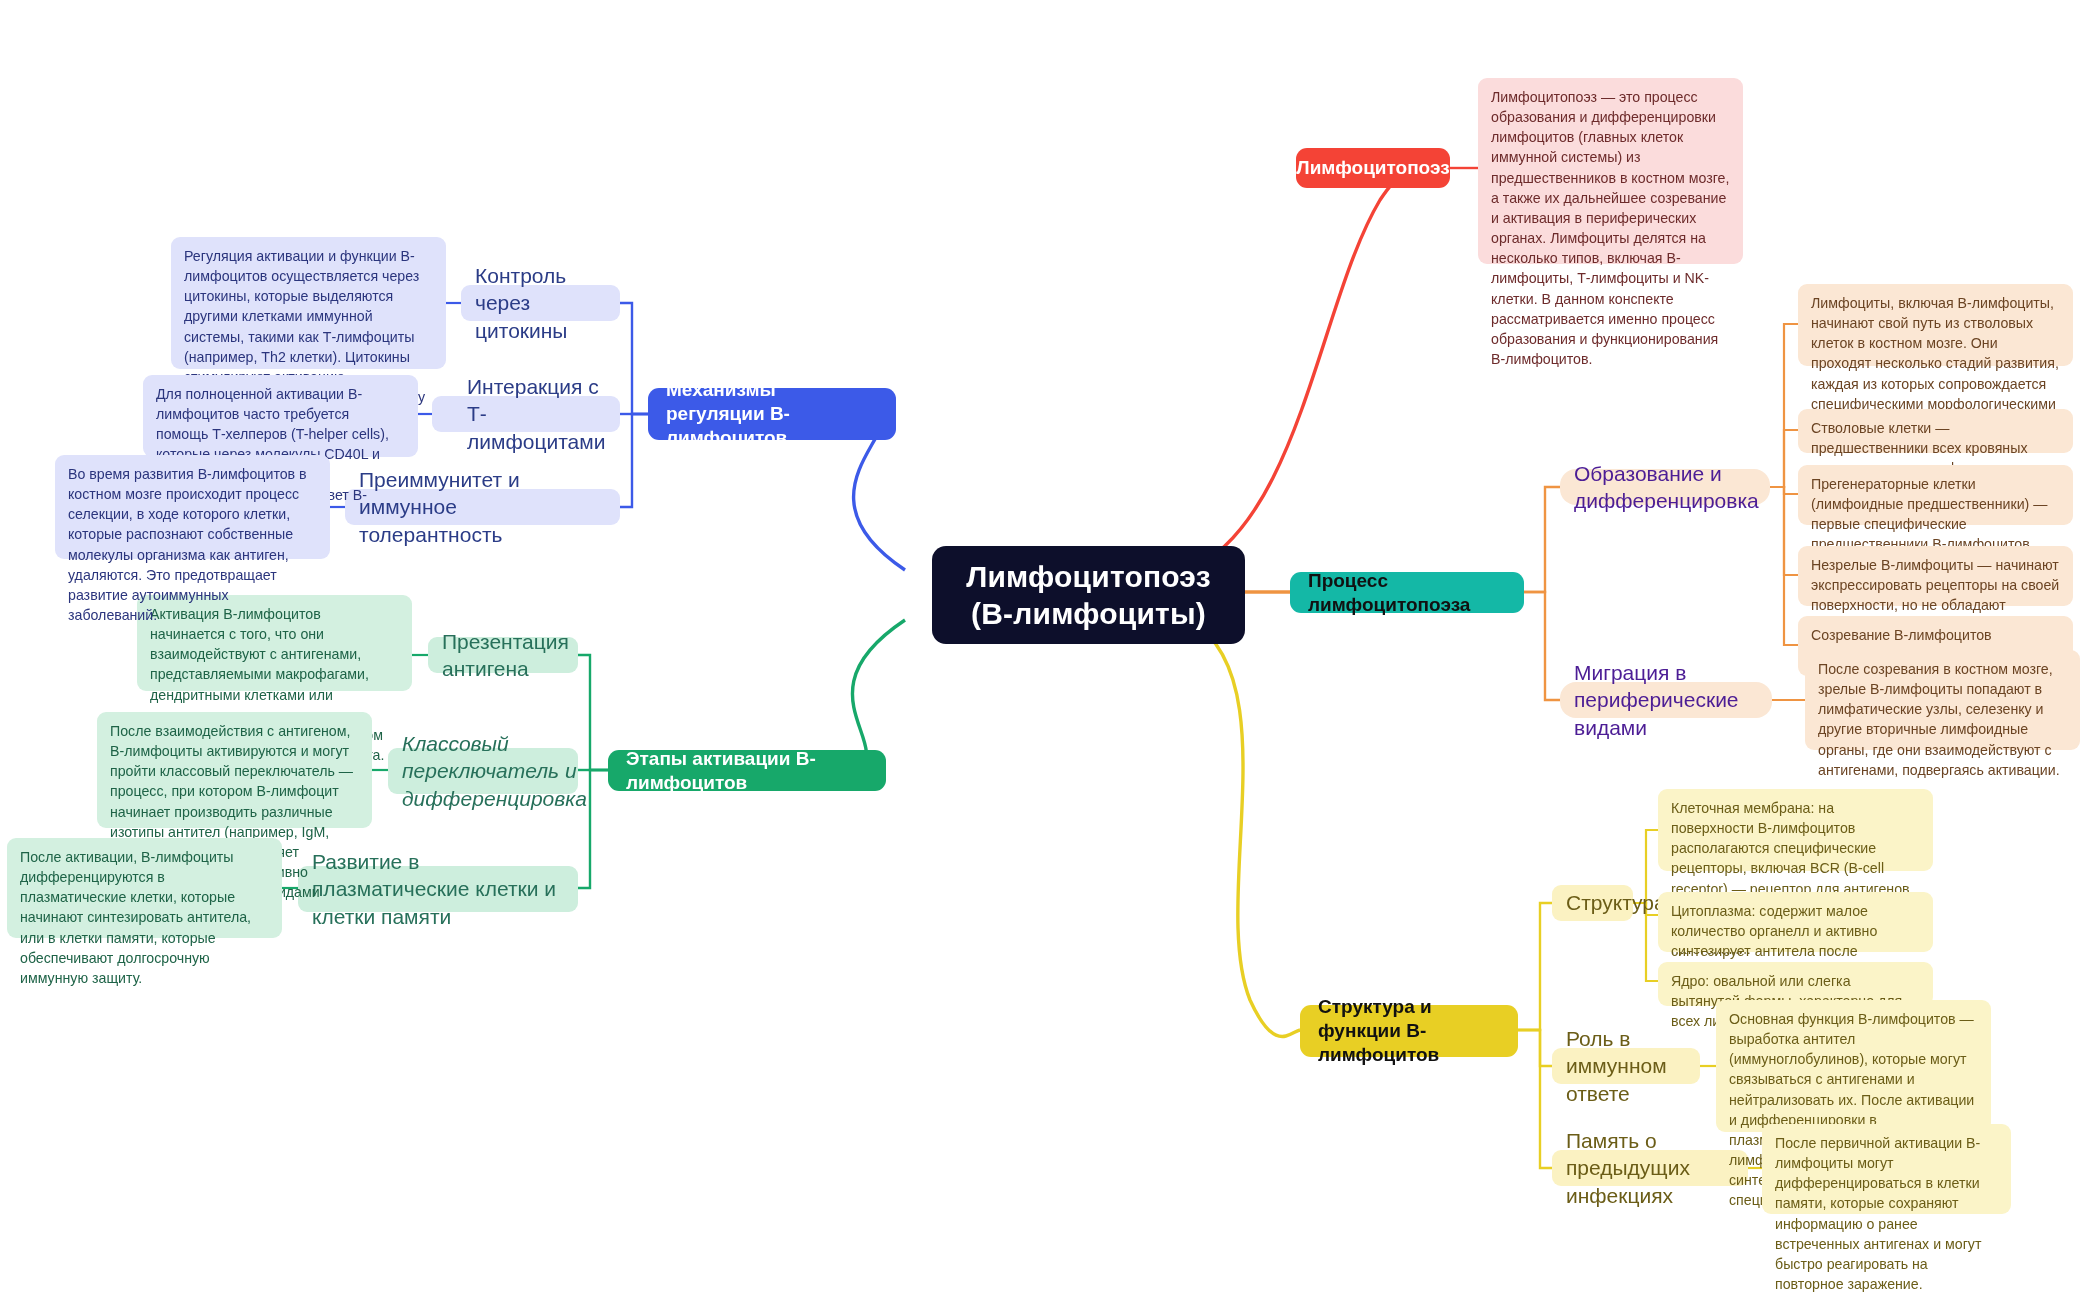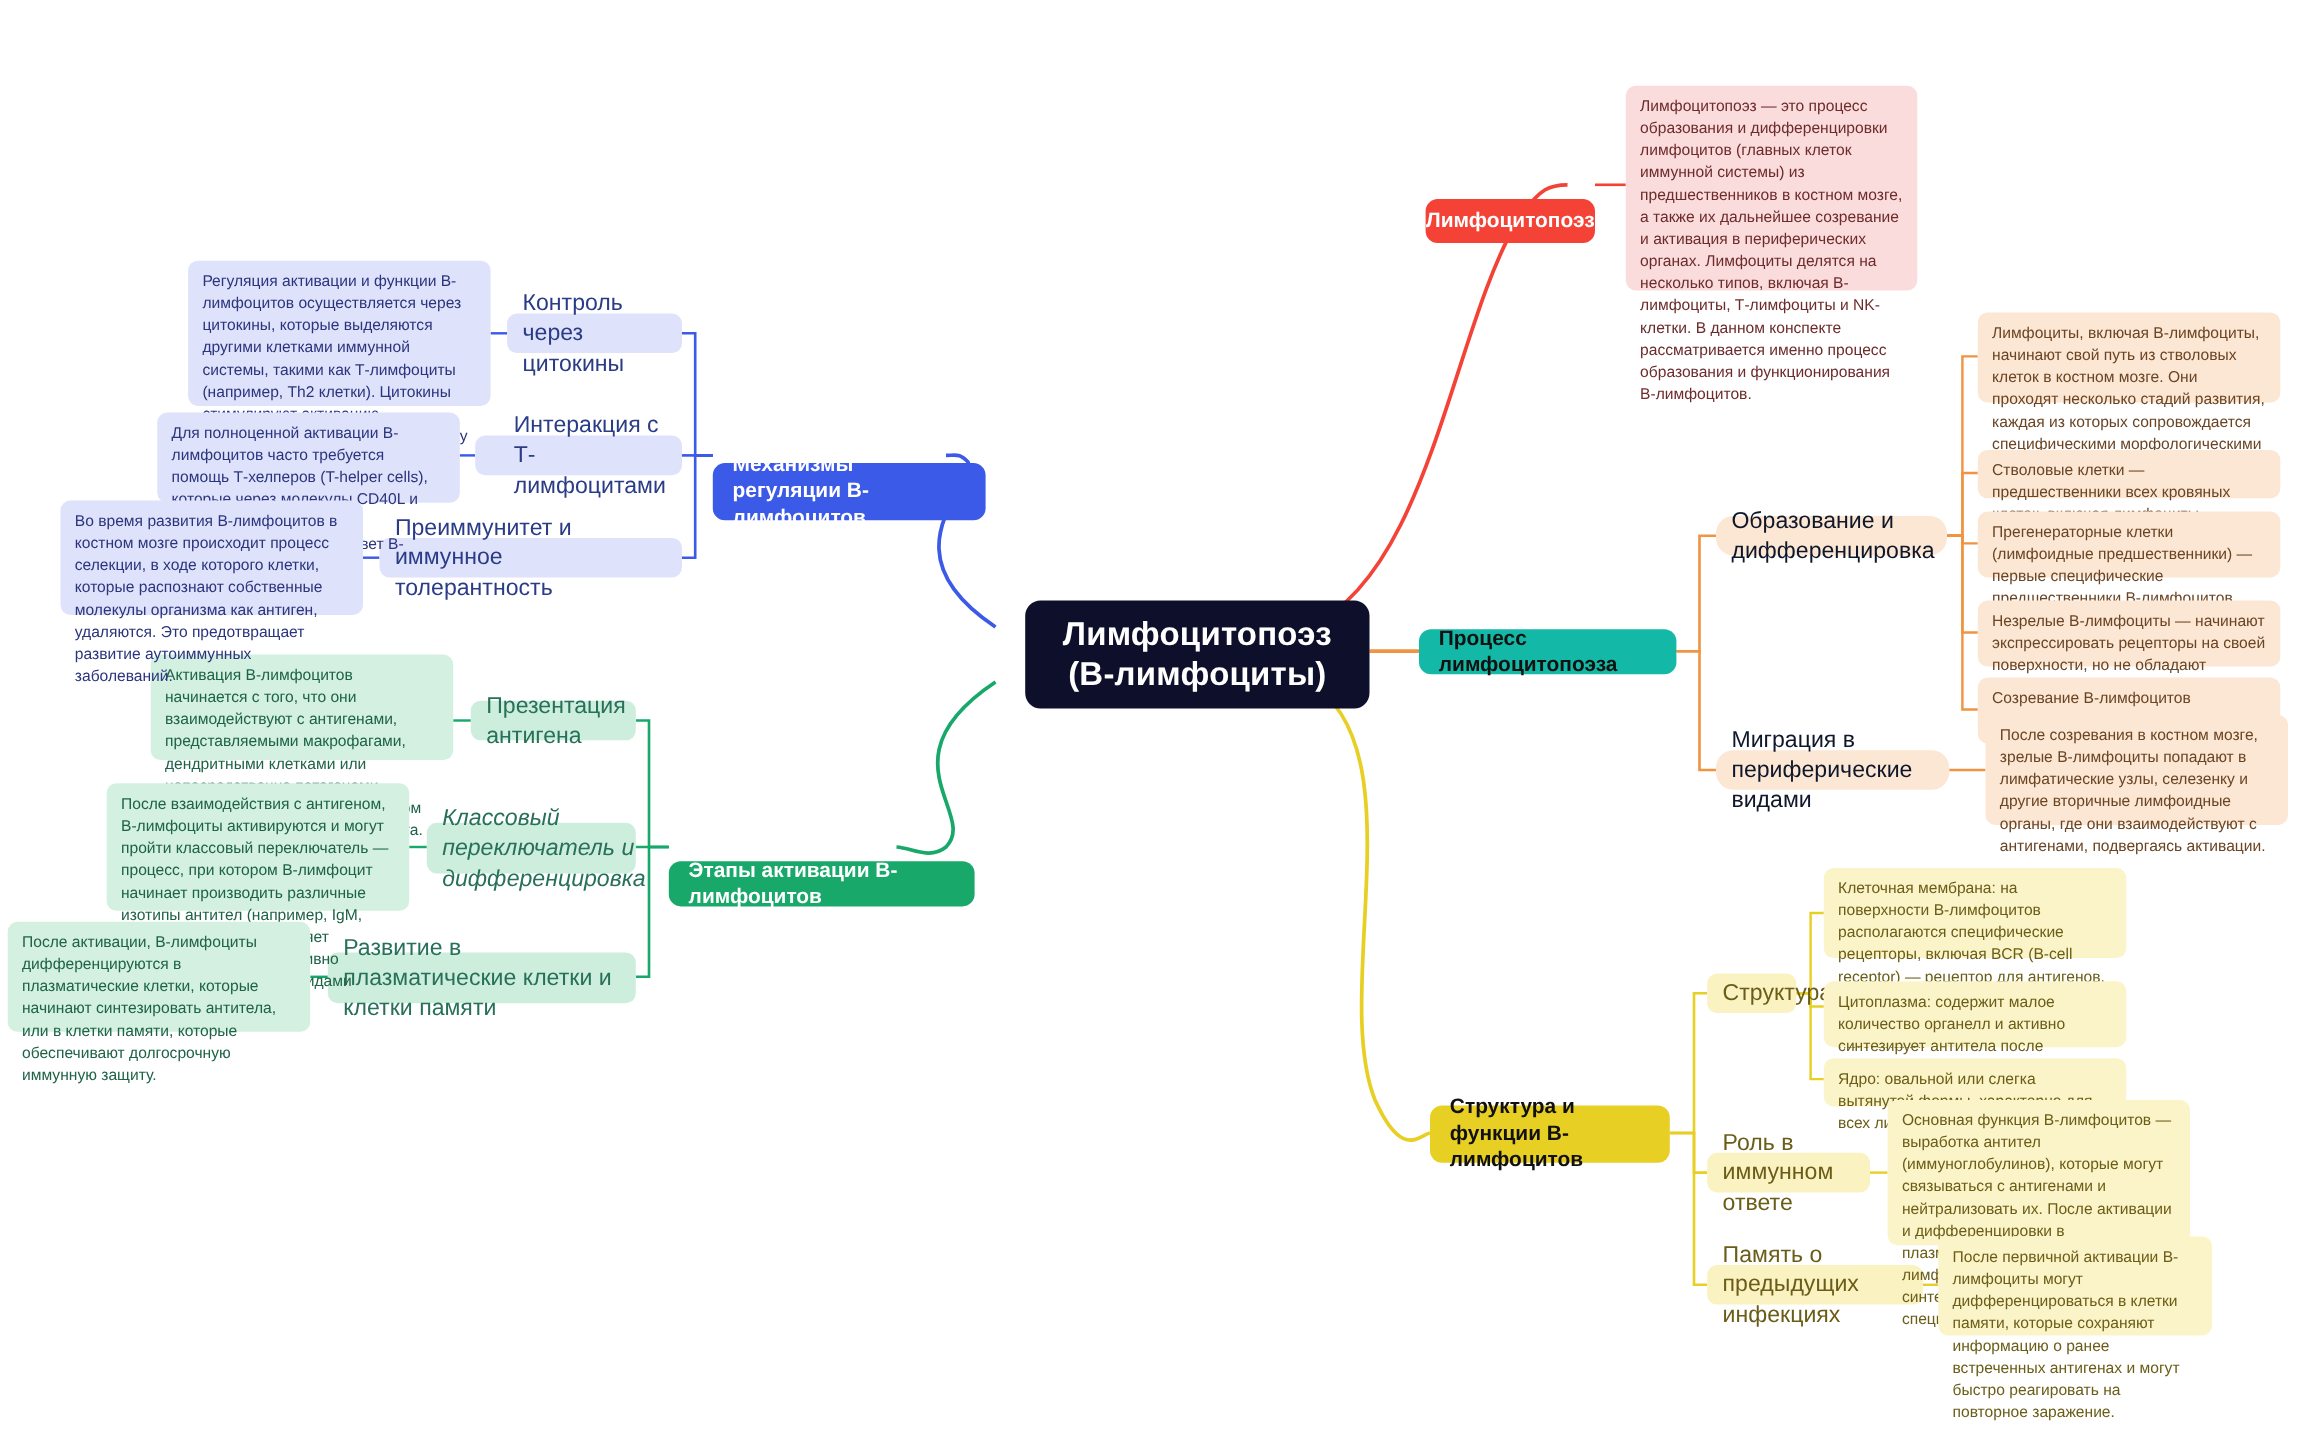--- a/index.html
+++ b/index.html
@@ -13,36 +13,36 @@
     background:#0d0f2b;color:#ffffff;border-radius:14px;
     font-size:30px;font-weight:700;line-height:1.25;
     display:flex;align-items:center;justify-content:center;text-align:center;
     padding:14px 16px;letter-spacing:.2px;
   }
   
   .lvl1{
     border-radius:11px;color:#111;font-size:19px;font-weight:700;line-height:1.25;
     display:flex;align-items:center;padding:11px 18px;box-sizing:border-box;
   }
-  .lvl1.white{color:#fff;margin-top:33px;}
+  .lvl1.white{color:#fff;}
   
   .lvl2{
     border-radius:9px;font-size:21px;line-height:1.3;font-weight:400;
     display:flex;align-items:center;padding:8px 14px;box-sizing:border-box;
   }
   
   .leaf{
     border-radius:9px;font-size:14.2px;line-height:1.42;font-weight:400;
     padding:9px 13px;box-sizing:border-box;
   }
   
   .c-red   .lvl1{background:#f44336;}
   .t-red   {background:#fbdcdc;color:#6d2b2b;}
   .t-orange{background:#fbe7d4;color:#6b4423;}
-  .o-lvl2  {background:#fbe7d4;color:#0f172a;border-radius:16px;}
+  .o-lvl2  {background:#fbe7d4;color:#4c1d95;border-radius:16px;}
   .t-yellow{background:#fbf4c8;color:#6b5d17;}
   .y-lvl2  {background:#fbf2c2;color:#6b5d17;}
   .t-green {background:#d3f0e0;color:#1e6347;}
   .g-lvl2  {background:#cdeedd;color:#27705a;}
   .t-blue  {background:#dfe2fb;color:#2b357d;}
   .b-lvl2  {background:#dfe2fb;color:#2b3c87;}
 </style>
 </head>
 <body>
 

